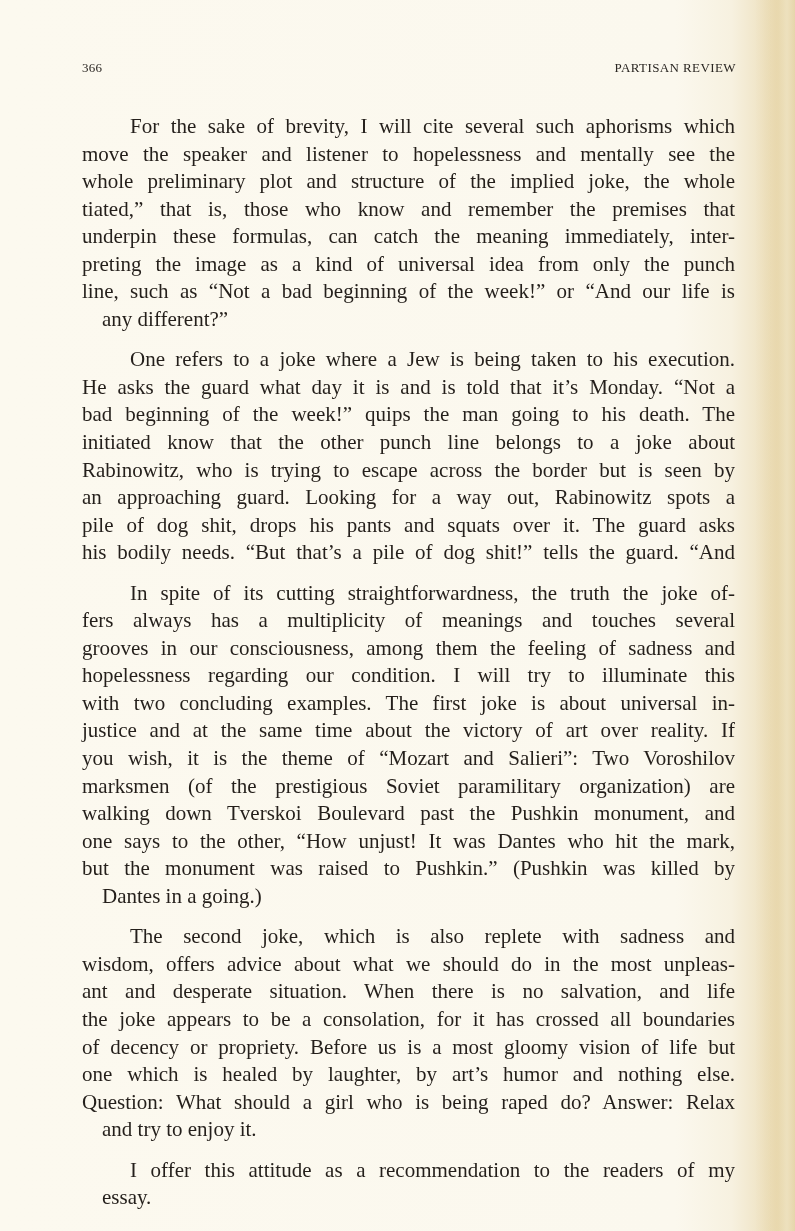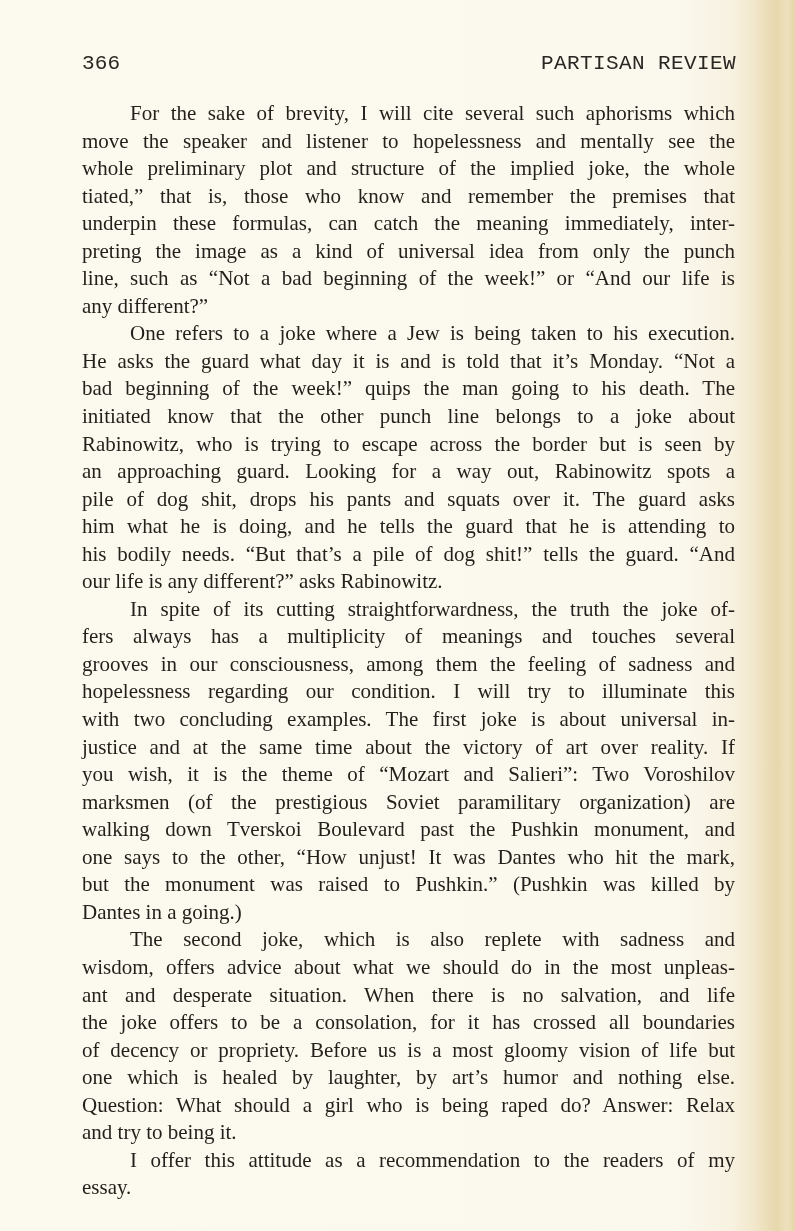--- a/index.html
+++ b/index.html
@@ -21,26 +21,26 @@
       background: linear-gradient(to right, #fcf9ef 0%, #fbf8ee 85%, #f7f1e0 92%, #efe3c4 96%, #e8d9b0 98%, #efe2c0 100%);
     }
     .edge-shadow {
       position: absolute;
       right: 0; top: 0;
       width: 40px; height: 1231px;
       background: linear-gradient(to right, rgba(240,228,195,0) 0%, rgba(232,214,170,0.55) 55%, rgba(238,226,192,0.7) 80%, rgba(228,210,165,0.8) 100%);
     }
     .running-head {
       position: absolute;
-      top: 52px;
+      top: 60px;
       left: 82px;
       width: 654px;
       height: 22px;
-      font-family: Liberation Mono, monospace;
-      font-size: 21px;
+      font-family: Liberation Serif, serif;
+      font-size: 13px;
       color: #2a2622;
       letter-spacing: 0.2px;
     }
     .folio {
       position: absolute;
       left: 0;
       top: 0;
     }
     .journal {
       position: absolute;
@@ -61,23 +61,25 @@
     .line {
       display: block;
       height: 27.55px;
       white-space: nowrap;
       text-align: justify;
       text-align-last: justify;
       overflow: visible;
     }
     .line.last {
       text-align-last: left;
+      margin-left: 20px;
     }
     .line.indent {
       padding-left: 48px;
+      margin-top: 13px;
     }
   </style>
 </head>
 <body>
 
 <div class="page">
   <div class="edge-shadow"></div>
 
   <div class="running-head">
     <span class="folio">366</span>
@@ -96,46 +98,44 @@
         <span class="line last">any different?”</span>
       </div>
       <div>
         <span class="line indent">One refers to a joke where a Jew is being taken to his execution.</span>
         <span class="line">He asks the guard what day it is and is told that it’s Monday. “Not a</span>
         <span class="line">bad beginning of the week!” quips the man going to his death. The</span>
         <span class="line">initiated know that the other punch line belongs to a joke about</span>
         <span class="line">Rabinowitz, who is trying to escape across the border but is seen by</span>
         <span class="line">an approaching guard. Looking for a way out, Rabinowitz spots a</span>
         <span class="line">pile of dog shit, drops his pants and squats over it. The guard asks</span>
-        <span class="line">him what he is doing, and he tells the guard that he is attending to</span>
         <span class="line">his bodily needs. “But that’s a pile of dog shit!” tells the guard. “And</span>
-        <span class="line last">our life is any different?” asks Rabinowitz.</span>
       </div>
       <div>
         <span class="line indent">In spite of its cutting straightforwardness, the truth the joke of-</span>
         <span class="line">fers always has a multiplicity of meanings and touches several</span>
         <span class="line">grooves in our consciousness, among them the feeling of sadness and</span>
         <span class="line">hopelessness regarding our condition. I will try to illuminate this</span>
         <span class="line">with two concluding examples. The first joke is about universal in-</span>
         <span class="line">justice and at the same time about the victory of art over reality. If</span>
         <span class="line">you wish, it is the theme of “Mozart and Salieri”: Two Voroshilov</span>
         <span class="line">marksmen (of the prestigious Soviet paramilitary organization) are</span>
         <span class="line">walking down Tverskoi Boulevard past the Pushkin monument, and</span>
         <span class="line">one says to the other, “How unjust! It was Dantes who hit the mark,</span>
         <span class="line">but the monument was raised to Pushkin.” (Pushkin was killed by</span>
         <span class="line last">Dantes in a going.)</span>
       </div>
       <div>
         <span class="line indent">The second joke, which is also replete with sadness and</span>
         <span class="line">wisdom, offers advice about what we should do in the most unpleas-</span>
         <span class="line">ant and desperate situation. When there is no salvation, and life</span>
-        <span class="line">the joke offers to be a consolation, for it has crossed all boundaries</span>
+        <span class="line">the joke appears to be a consolation, for it has crossed all boundaries</span>
         <span class="line">of decency or propriety. Before us is a most gloomy vision of life but</span>
         <span class="line">one which is healed by laughter, by art’s humor and nothing else.</span>
         <span class="line">Question: What should a girl who is being raped do? Answer: Relax</span>
-        <span class="line last">and try to being it.</span>
+        <span class="line last">and try to enjoy it.</span>
       </div>
       <div>
         <span class="line indent">I offer this attitude as a recommendation to the readers of my</span>
         <span class="line last">essay.</span>
       </div>
     </div>
 </div>
 
 </body></html>

